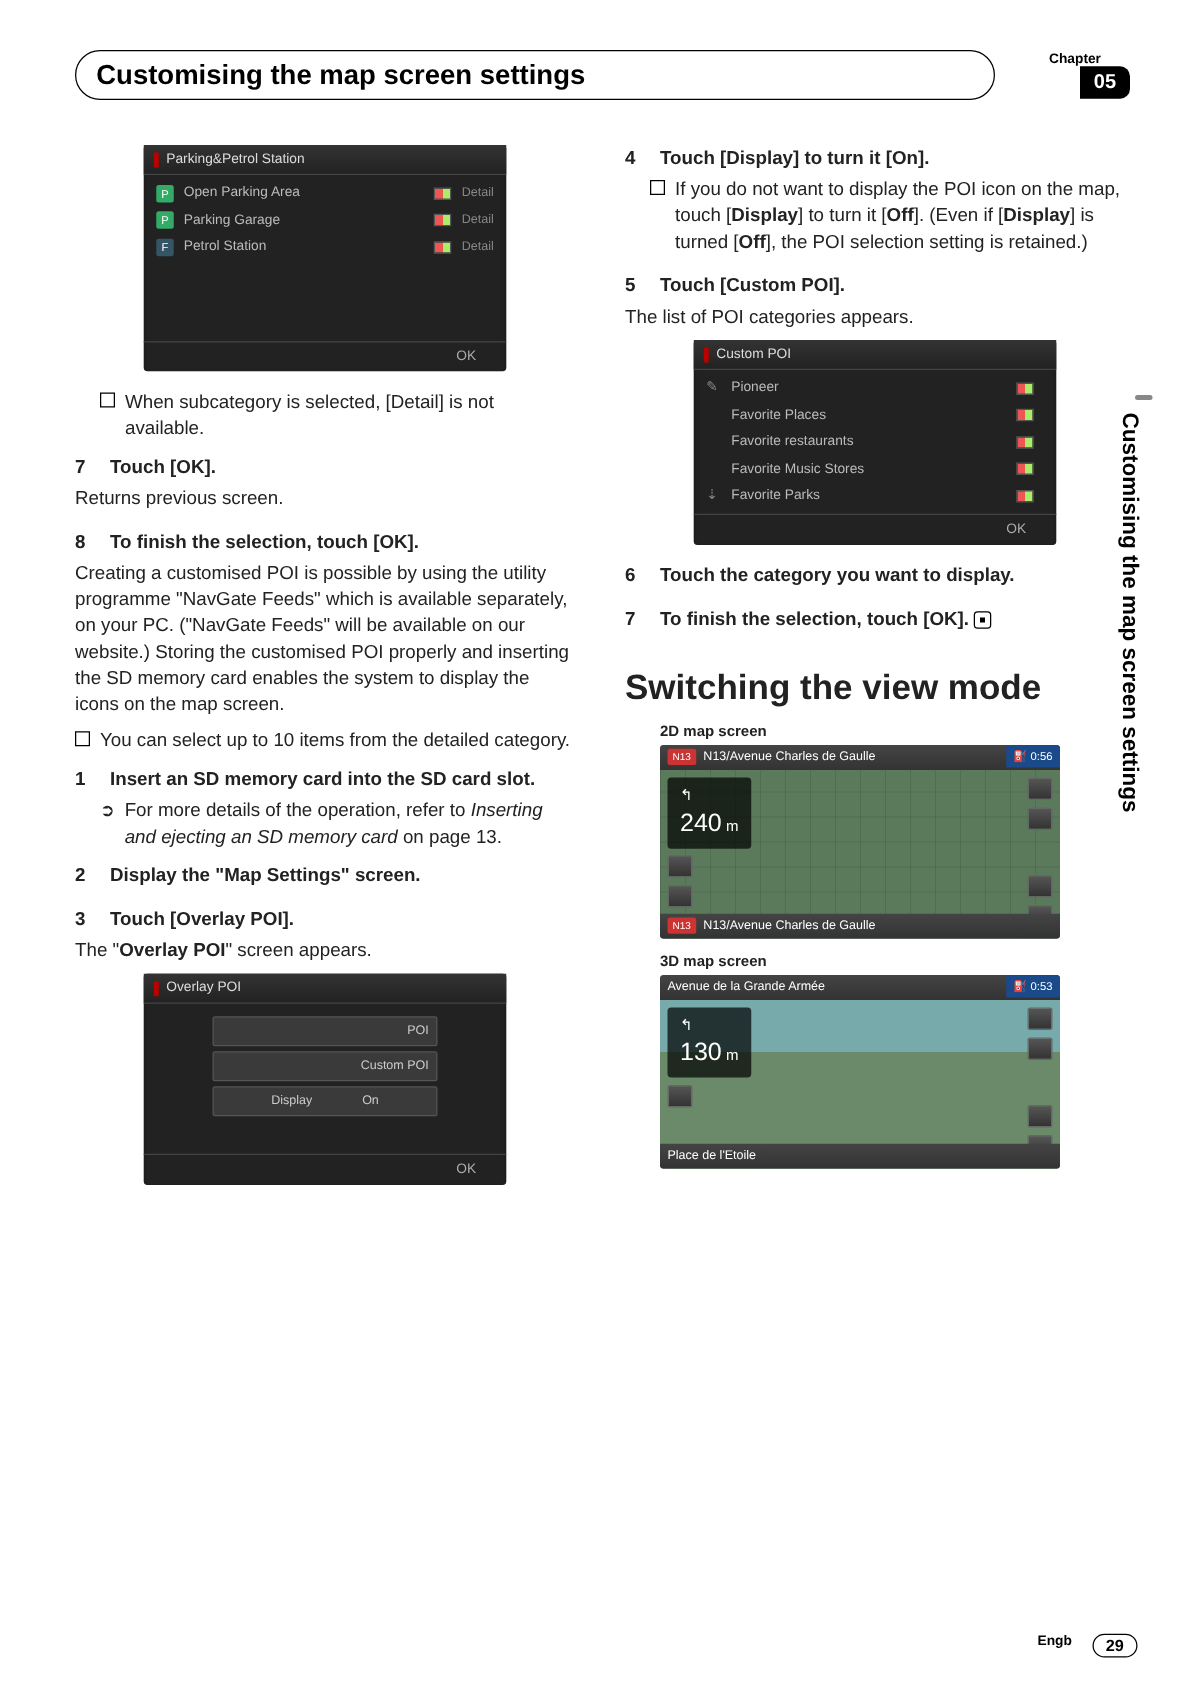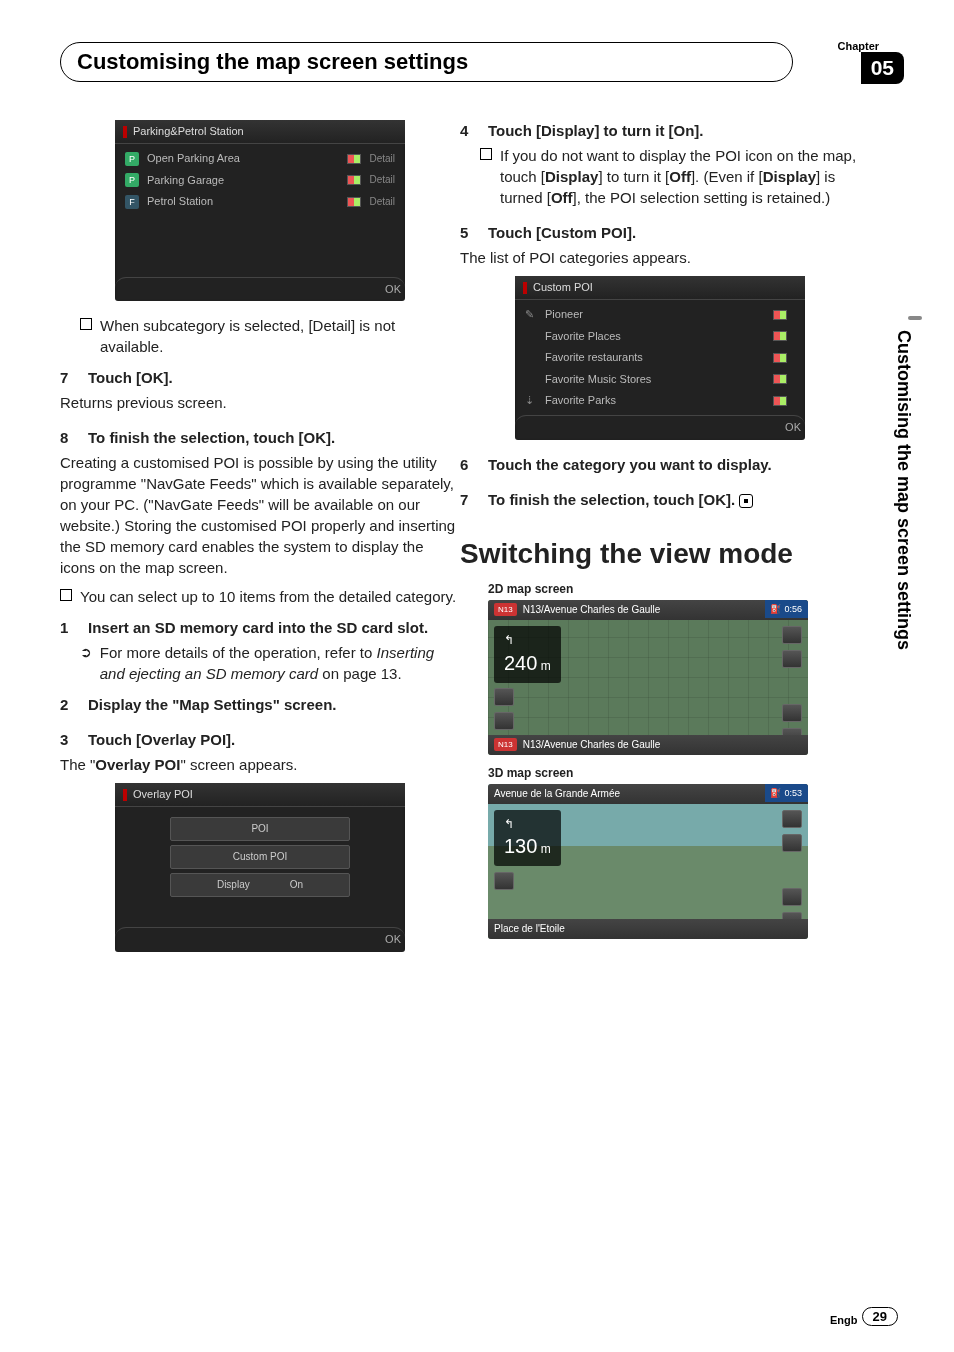--- a/index.html
+++ b/index.html
@@ -2,34 +2,34 @@
 <html><head>
 <meta charset="utf-8">
 <style>
   * { margin:0; padding:0; box-sizing:border-box; }
   body { background:#fff; font-family:Arial,Helvetica,sans-serif; color:#000; width:954px; margin:0 auto; }
   .page { position:relative; width:954px; height:1352px; padding:40px 50px 30px 60px; }
   .header-row { display:flex; align-items:center; margin-bottom:30px; }
   .title-box { flex:1; border:1px solid #000; border-radius:20px; padding:6px 16px; font-size:22px; font-weight:bold; }
   .chapter-col { text-align:center; margin-left:20px; }
   .chapter-label { font-size:11px; font-weight:bold; }
-  .chapter-num { background:#000; color:#fff; border-radius:0 8px 8px 0; padding:4px 10px; font-size:21px; font-weight:bold; display:inline-block; min-width:40px;margin-left:48px; }
-  .columns { display:flex; }
+  .chapter-num { background:#000; color:#fff; border-radius:0 8px 8px 0; padding:4px 10px; font-size:16px; font-weight:bold; display:inline-block; min-width:40px;margin-left:48px; }
+  .columns { display:flex; gap:40px; }
   .col { width:400px; font-size:15px; line-height:1.4; color:#222; }
   .col p { margin-bottom:8px; }
   .ui-shot { background:#222; color:#cfcfcf; border-radius:3px; font-size:11px; box-shadow:0 1px 3px rgba(0,0,0,.4) inset; margin:6px auto 14px; }
   .ui-title { background:linear-gradient(#333,#222); padding:4px 8px; font-size:11px; color:#ddd; border-bottom:1px solid #444; display:flex; align-items:center; gap:6px; }
   .thin-bar { display:inline-block; width:4px; height:12px; background:#b00; }
   .ui-list { padding:4px 0; }
   .ui-row { display:flex; align-items:center; padding:3px 10px; font-size:11px; color:#bbb; }
   .ui-row .icon { width:14px; height:14px; background:#3a6; border-radius:2px; margin-right:8px; font-size:9px; color:#fff; display:flex; align-items:center; justify-content:center; }
   .ui-row .name { flex:1; }
   .ui-row .sw { width:14px; height:10px; background:linear-gradient(90deg,#e55 50%,#ae6 50%); margin-right:8px; border:1px solid #555; }
   .ui-row .detail { color:#888; font-size:10px; }
-  .ui-foot { border-top:1px solid #444; padding:4px 4px; text-align:right; font-size:11px; color:#aaa;border-radius:11px; }
+  .ui-foot { border-top:1px solid #444; padding:4px 24px; text-align:right; font-size:11px; color:#aaa; }
   .bullet-row { display:flex; gap:8px; margin:4px 0 10px 20px; }
   .sq { width:12px; height:12px; border:1px solid #000; margin-top:3px; flex-shrink:0; }
   .arrow { font-size:14px; margin-top:1px; flex-shrink:0; }
   .step { display:flex; gap:14px; margin:6px 0 4px 0; }
   .step .n { font-weight:bold; width:14px; flex-shrink:0; }
   .step .t { font-weight:bold; flex:1; }
   h2.sec { font-size:22px; font-weight:bold; margin:18px 0 6px 0; }
   h1.sec2 { font-size:28px; font-weight:bold; margin:24px 0 4px 0; }
   .caption { font-size:12px; font-weight:bold; margin:8px 0 2px 28px; }
   .map-shot { width:320px; height:155px; background:#5b7a5b; border-radius:3px; position:relative; overflow:hidden; margin:0 0 10px 28px; font-size:10px; color:#fff; }
@@ -37,28 +37,28 @@
   .badge-red { background:#c33; padding:1px 4px; border-radius:2px; font-size:8px; }
   .badge-blue { position:absolute; top:0; right:0; background:#1a4a8a; padding:3px 6px; font-size:9px; }
   .map-bot { position:absolute; bottom:0; left:0; right:0; background:linear-gradient(#444,#333); padding:3px 6px; font-size:10px; display:flex; align-items:center; gap:6px; }
   .dist-box { position:absolute; top:26px; left:6px; background:rgba(0,0,0,.7); padding:6px 10px; border-radius:3px; font-size:12px; }
   .dist-box .big { font-size:20px; }
   .left-btns { position:absolute; left:6px; top:88px; display:flex; flex-direction:column; gap:6px; }
   .right-btns { position:absolute; right:6px; top:26px; display:flex; flex-direction:column; gap:6px; }
   .sq-btn { width:20px; height:18px; background:linear-gradient(#555,#333); border:1px solid #666; border-radius:2px; }
   .side-tab { position:absolute; right:40px; top:330px; writing-mode:vertical-rl; font-weight:bold; font-size:18px; }
   .side-mark { position:absolute; right:32px; top:316px; width:14px; height:4px; background:#888; border-radius:2px; }
-  .footer { position:absolute; bottom:26px; right:56px; display:flex; align-items:flex-end; gap:4px; }
+  .footer { position:absolute; bottom:26px; right:44px; display:flex; align-items:flex-start; gap:16px; }
   .engb { font-size:11px; font-weight:bold; }
   .pagenum { border:1px solid #000; border-radius:12px; padding:1px 10px; font-size:13px; font-weight:bold; }
   .end-icon { display:inline-block; width:14px; height:14px; border:1px solid #000; border-radius:3px; vertical-align:middle; position:relative; margin-left:4px; }
   .end-icon::after { content:""; position:absolute; top:4px; left:4px; width:4px; height:4px; background:#000; }
   .ui-mid { width:290px; }
   .ui-btnrow { padding:6px 30px; }
-  .ui-btn { background:#3a3a3a; border:1px solid #555; border-radius:2px; padding:4px 6px; margin:4px auto; width:180px; text-align:center; font-size:10px; color:#ccc; }
+  .ui-btn { background:#3a3a3a; border:1px solid #555; border-radius:2px; padding:4px 6px; margin:4px auto; width:180px; text-align:right; font-size:10px; color:#ccc; }
   .ui-btn-on { display:flex; justify-content:center; gap:40px; align-items:center; }
   .map-grid { position:absolute; inset:18px 0 18px 0; background:
     linear-gradient(0deg,rgba(0,0,0,.1) 0 1px,transparent 1px 100%) 0 0/100% 20px,
     linear-gradient(90deg,rgba(0,0,0,.1) 0 1px,transparent 1px 100%) 0 0/20px 100%; }
 </style>
 </head>
 <body>
 
 <div class="page">
   <div class="header-row">

